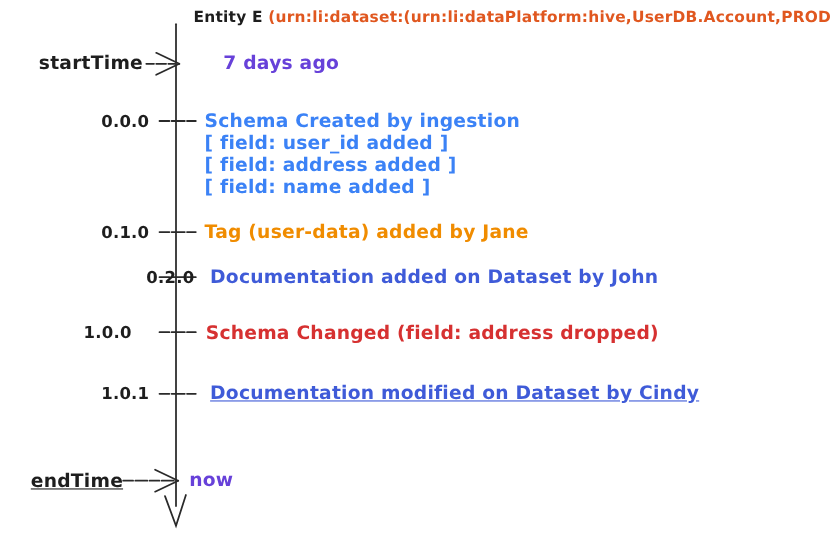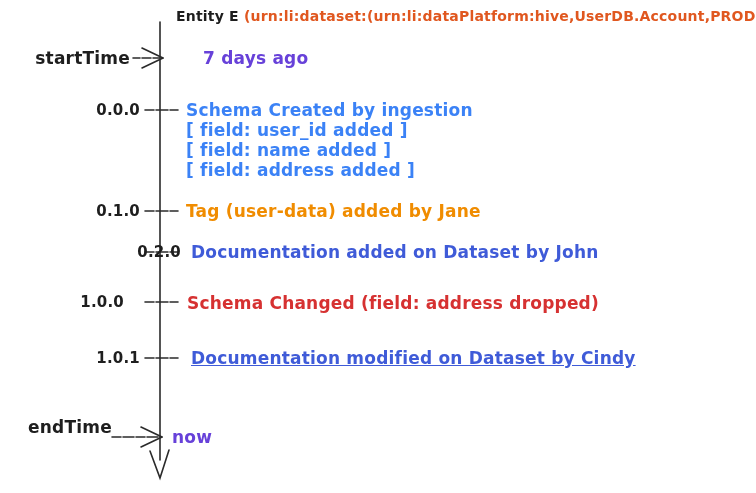--- a/index.html
+++ b/index.html
@@ -22,21 +22,21 @@
     position: absolute;
     font-size: 17px;
     line-height: 20px;
     white-space: nowrap;
     letter-spacing: 0.2px;
   }
   .title { left: 176px; top: 6px; font-size: 14px; font-weight: bold; }
   .title .urn { font-weight: bold; }
   .endpoint { font-weight: bold; }
   .side-label { text-align: right; font-weight: bold; }
-  .version { width: 48px; text-align: right; font-weight: bold; font-size: 15px; }
+  .version { width: 48px; font-weight: bold; font-size: 15px; }
   .event { font-weight: bold; }
 </style>
 </head>
 <body>
 
 <div class="canvas">
 
   <svg class="axis-svg" viewBox="0 0 756 493" fill="none" stroke="#2a2a2a" stroke-width="1.6" stroke-linecap="round">
 
     <line x1="160" y1="22" x2="160" y2="460"></line>
@@ -56,36 +56,36 @@
     <line x1="145" y1="252" x2="178" y2="252" stroke-dasharray="9 2 12 2"></line>
     <line x1="145" y1="302" x2="178" y2="302" stroke-dasharray="9 2 12 2"></line>
     <line x1="145" y1="358" x2="178" y2="358" stroke-dasharray="9 2 12 2"></line>
   </svg>
 
   <div class="txt title">
     <span>Entity E </span><span class="urn" style="color: rgb(224, 87, 31);">(urn:li:dataset:(urn:li:dataPlatform:hive,UserDB.Account,PROD)</span>
   </div>
 
   <div class="txt side-label" style="left:28px; top:48px; width:102px;">startTime</div>
-  <div class="txt side-label" style="left:28px; top:417px; width:78px;">endTime</div>
+  <div class="txt side-label" style="left:28px; top:428px; width:78px;text-decoration:underline;">endTime</div>
 
   <div class="txt endpoint" style="left: 175px; top: 48px; color: rgb(103, 65, 217); margin-left: 28px;">7 days ago</div>
   <div class="txt endpoint" style="left: 172px; top: 427px; color: rgb(103, 65, 217);">now</div>
 
   <div class="txt version" style="left:92px; top:100px;">0.0.0</div>
   <div class="txt version" style="left:92px; top:201px;">0.1.0</div>
   <div class="txt version" style="left:92px; top:242px;margin-left:41px;">0.2.0</div>
   <div class="txt version" style="left:76px; top:292px;">1.0.0</div>
   <div class="txt version" style="left:92px; top:348px;">1.0.1</div>
 
   <div class="txt event" style="left: 186px; top: 100px; color: #3b82f6;">
     <div>Schema Created by ingestion</div>
     <div>[ field: user_id added ]</div>
+    <div>[ field: address added ]</div>
     <div>[ field: name added ]</div>
-    <div>[ field: address added ]</div>
   </div>
 
   <div class="txt event" style="left: 191px; top: 242px; color: rgb(63, 91, 216);">
     <div>Documentation added on Dataset by John</div>
   </div>
 
   <div class="txt event" style="left: 186px; top: 201px; color: rgb(240, 140, 0);">
     <div>Tag (user-data) added by Jane</div>
   </div>
 

